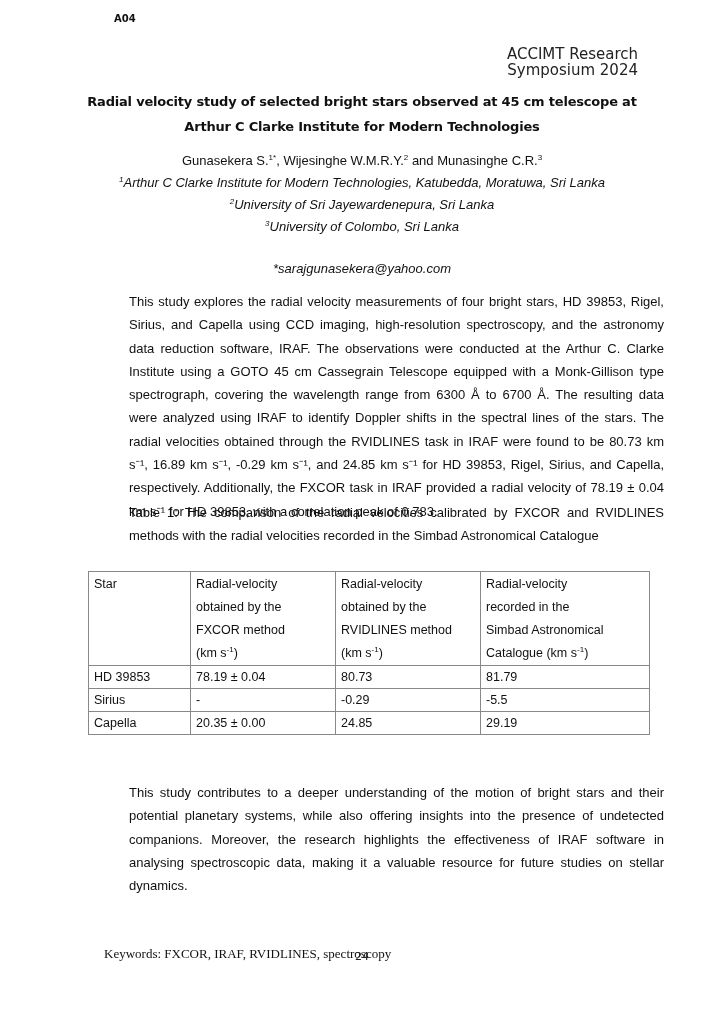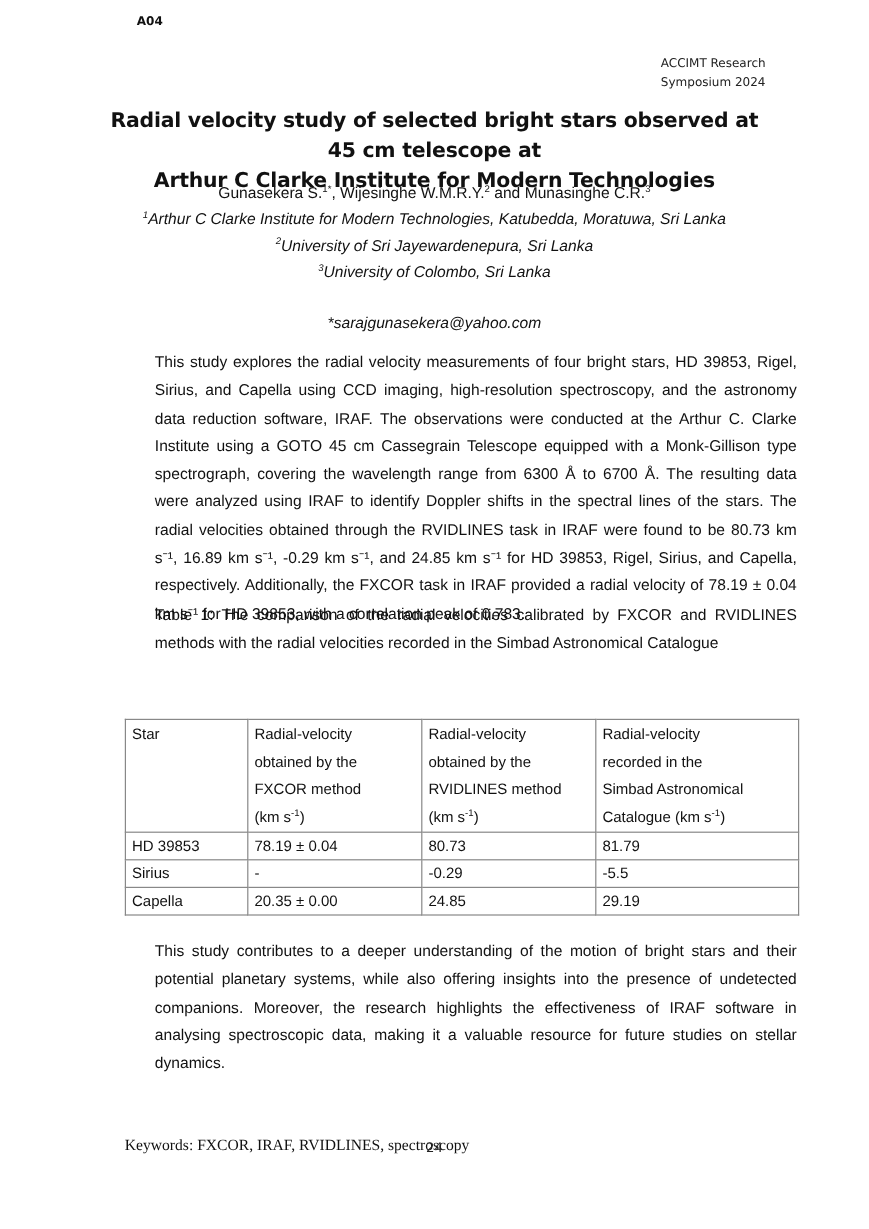--- a/index.html
+++ b/index.html
@@ -1,36 +1,36 @@
 <!DOCTYPE html>
 <html><head>
 <meta charset="utf-8">
 <style>
   html, body { margin: 0; padding: 0; background: #ffffff; }
   body { width: 724px; height: 1024px; position: relative; overflow: hidden; color: #111; }
   .page { position: absolute; left: 0; top: 0; width: 724px; height: 1024px; background: #fff; }
 
   .code { position: absolute; left: 114px; top: 13px; font-family: "DejaVu Sans", sans-serif; font-weight: bold; font-size: 10px; color: #111; }
-  .venue { position: absolute; right: 86px; top: 46px; text-align: center; font-family: "DejaVu Sans", sans-serif; font-size: 10px; line-height: 16px; color: #222; }
+  .venue { position: absolute; right: 86px; top: 46px; text-align: right; font-family: "DejaVu Sans", sans-serif; font-size: 15px; line-height: 16px; color: #222; }
 
-  .title { position: absolute; left: 80px; width: 564px; top: 89px; text-align: center; font-family: "DejaVu Sans", sans-serif; font-weight: bold; font-size: 17px; line-height: 25px; color: #111; letter-spacing: -0.2px; }
+  .title { position: absolute; left: 80px; width: 564px; top: 89px; text-align: center; font-family: "DejaVu Sans", sans-serif; font-weight: bold; font-size: 13px; line-height: 25px; color: #111; letter-spacing: -0.2px; }
 
   .authors { position: absolute; left: 80px; width: 564px; top: 150px; text-align: center; font-family: "Liberation Sans", sans-serif; font-size: 13px; line-height: 22px; }
   .affil { font-style: italic; }
   .email { position: absolute; left: 80px; width: 564px; top: 261px; text-align: center; font-family: "Liberation Sans", sans-serif; font-size: 13px; font-style: italic; }
   sup { font-size: 8px; vertical-align: super; line-height: 0; }
 
   .para { position: absolute; left: 104px; width: 535px; font-family: "Liberation Sans", sans-serif; font-size: 13px; line-height: 23.3px; text-align: justify; text-align-last: left; margin-left: 25px; }
   .p1 { top: 290px; }
   .caption { top: 501px; }
   .p2 { top: 781px; }
   .keywords { position: absolute; left: 104px; top: 946px; font-family: Liberation Serif, serif; font-size: 13px; }
   .pagenum { position: absolute; left: 0; width: 724px; top: 950px; text-align: center; font-family: "DejaVu Sans", sans-serif; font-size: 11px; color: #222; }
 
-  table.rv { position: absolute; left: 104px; top: 571px; width: 562px; border-collapse: collapse; font-family: "Liberation Sans", sans-serif; font-size: 12.5px; margin-top: 28px; }
+  table.rv { position: absolute; left: 88px; top: 571px; width: 562px; border-collapse: collapse; font-family: "Liberation Sans", sans-serif; font-size: 12.5px; }
   table.rv td { border: 1px solid #888; padding: 1px 5px 0 5px; vertical-align: top; line-height: 23px; }
   table.rv td.c0 { width: 91px; }
   table.rv td.c1 { width: 134px; }
   table.rv td.c2 { width: 134px; }
   table.rv tr.dr td { height: 22px; line-height: 22px; padding-top: 0; }
 </style>
 </head>
 <body>
 
 <div class="page">

